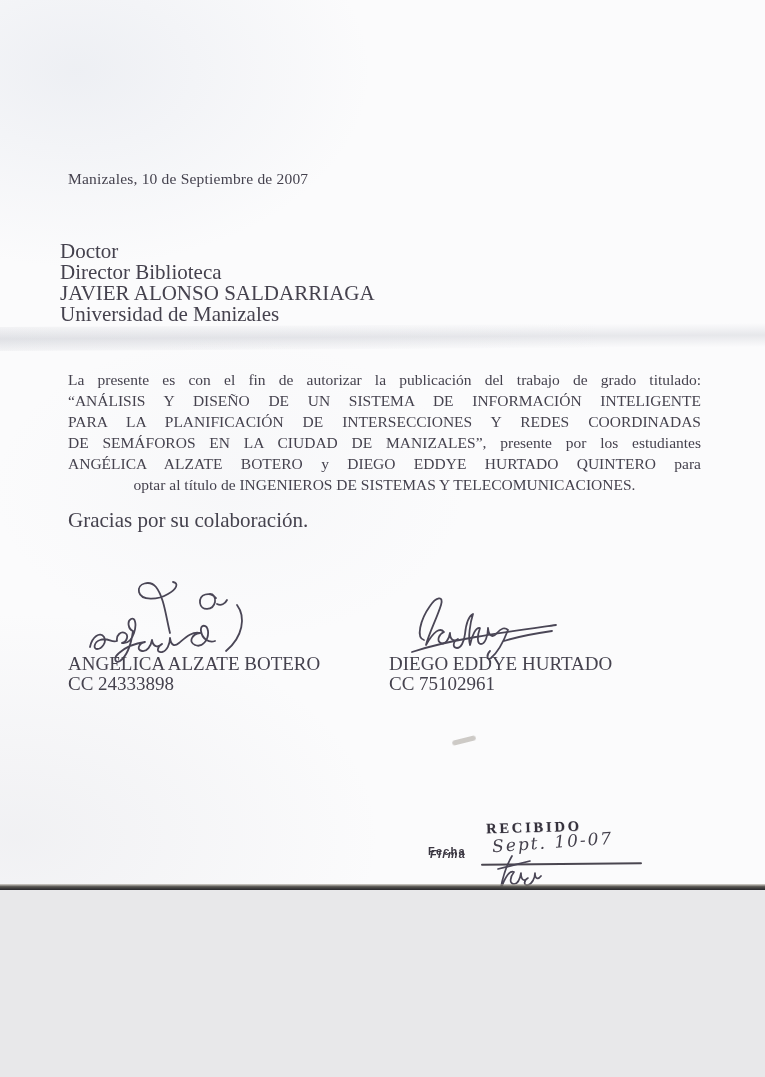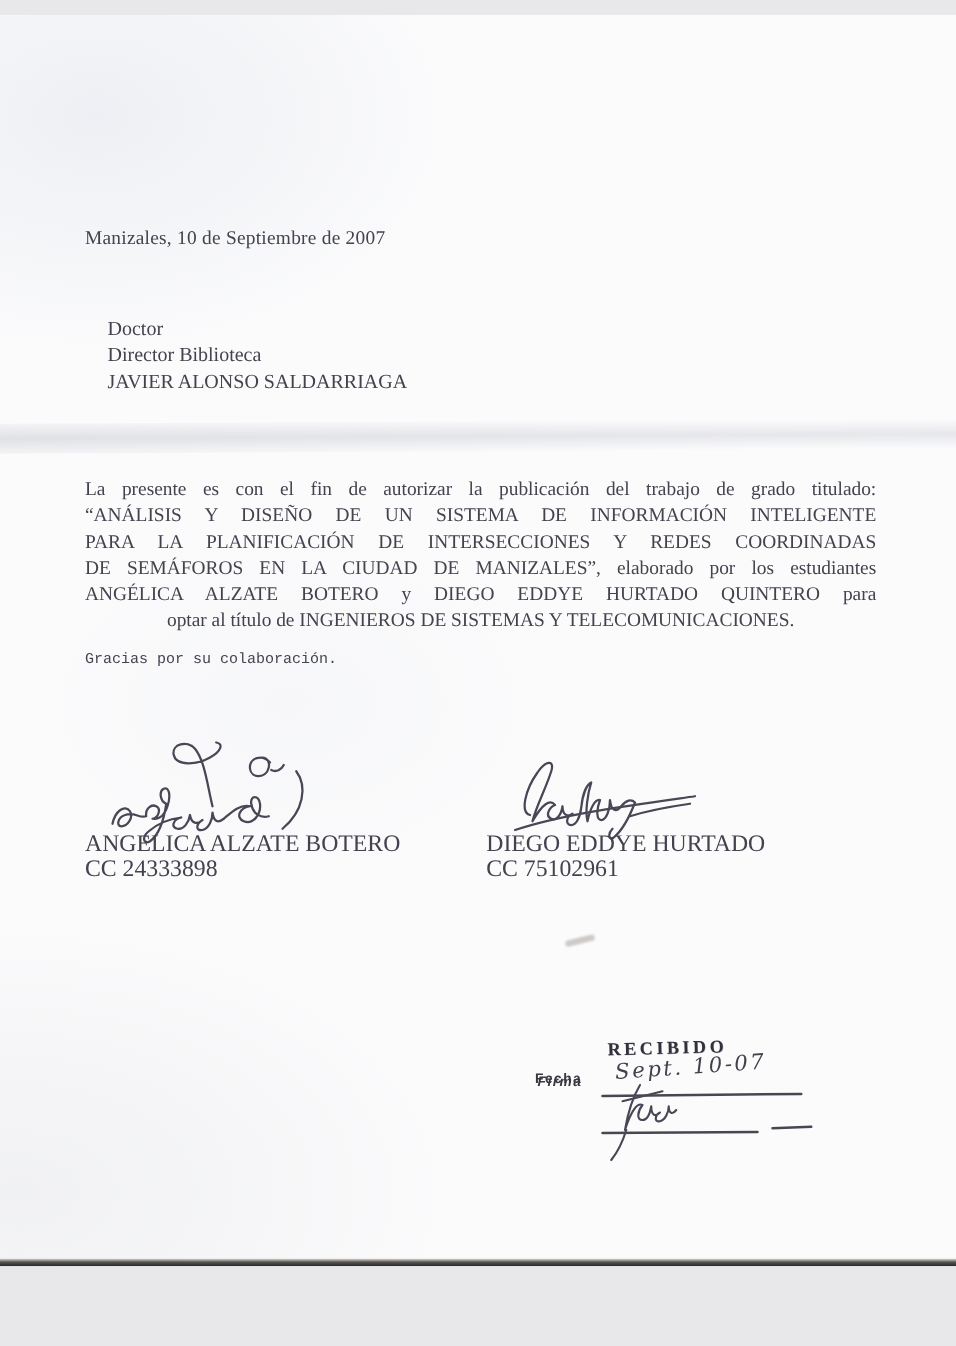--- a/index.html
+++ b/index.html
@@ -1,52 +1,52 @@
 <!DOCTYPE html>
 <html><head>
 <meta charset="utf-8">
 <style>
   html, body { margin: 0; padding: 0; background: #e8e8ea; }
   .page {
     position: relative;
     width: 765px;
-    height: 1001px;
-    margin: 12px auto;
+    height: 890px;
+    margin: 0 auto;
     overflow: hidden;
     font-family: "Liberation Serif", serif;
     color: #45424e;
     background:
       radial-gradient(420px 280px at 10% 8%, rgba(190,198,214,0.22), transparent 70%),
       radial-gradient(520px 320px at 2% 94%, rgba(186,188,198,0.16), transparent 70%),
       radial-gradient(340px 220px at 30% 55%, rgba(198,202,214,0.08), transparent 70%),
       #fbfbfc;
   }
   .abs { position: absolute; }
 
   .date-line { left: 68px; top: 170px; font-size: 15.5px; letter-spacing: 0.2px; }
 
-  .address { left: 86px; top: 241px; font-size: 16px; line-height: 21px; }
+  .address { left: 60px; top: 241px; font-size: 21px; line-height: 21px; }
 
   .crease {
     left: 0; top: 325px; width: 765px; height: 24px;
     background:
       linear-gradient(to bottom, rgba(0,0,0,0), rgba(148,152,166,0.20) 50%, rgba(0,0,0,0)),
       linear-gradient(to right, rgba(148,152,166,0.08), rgba(0,0,0,0) 80%);
     transform: rotate(-0.3deg);
   }
   .crease2 {
     left: 0; top: 1000px; width: 765px; height: 12px;
     background: linear-gradient(to bottom, rgba(0,0,0,0), rgba(160,162,174,0.10) 50%, rgba(0,0,0,0));
   }
 
   .body-par { left: 68px; top: 369px; width: 633px; font-size: 15.5px; line-height: 21px; font-family: Liberation Serif, serif; }
   .body-par .jline { text-align: justify; text-align-last: justify; white-space: normal; }
   .body-par .lastline { text-align: center; }
 
-  .closing { left: 68px; top: 508px; font-size: 12px; font-family: Liberation Mono, monospace; }
+  .closing { left: 68px; top: 508px; font-size: 21px; }
 
   .sig-svg { stroke: #4a4656; fill: none; stroke-linecap: round; stroke-linejoin: round; }
 
   .sig-left  { left: 82px;  top: 575px; }
   .sig-right { left: 406px; top: 588px; }
 
   .signatory { top: 654px; font-size: 19px; line-height: 20px; }
   .signatory.s0 { left: 68px; }
   .signatory.s1 { left: 389px; font-family: Liberation Serif, serif; }
 
@@ -102,30 +102,31 @@
 <body>
 
 <div class="page">
 
   <div class="abs date-line">Manizales, 10 de Septiembre de 2007</div>
 
   <div class="abs address">
     <div>Doctor</div>
     <div>Director Biblioteca</div>
     <div>JAVIER ALONSO SALDARRIAGA</div>
+    <div>Universidad de Manizales</div>
   </div>
 
   <div class="abs crease"></div>
   <div class="abs crease2"></div>
 
   <div class="abs body-par">
     <div class="jline">La presente es con el fin de autorizar la publicación del trabajo de grado titulado:</div>
     <div class="jline">“ANÁLISIS Y DISEÑO DE UN SISTEMA DE INFORMACIÓN INTELIGENTE</div>
     <div class="jline">PARA LA PLANIFICACIÓN DE INTERSECCIONES Y REDES COORDINADAS</div>
-    <div class="jline">DE SEMÁFOROS EN LA CIUDAD DE MANIZALES”, elaborado por los estudiantes</div>
+    <div class="jline">DE SEMÁFOROS EN LA CIUDAD DE MANIZALES”, presente por los estudiantes</div>
     <div class="jline">ANGÉLICA ALZATE BOTERO y DIEGO EDDYE HURTADO QUINTERO para</div>
     <div class="lastline">optar al título de INGENIEROS DE SISTEMAS Y TELECOMUNICACIONES.</div>
   </div>
 
   <div class="abs closing">Gracias por su colaboración.</div>
 
   <svg class="abs sig-left sig-svg" width="180" height="88" viewBox="0 0 180 88" stroke-width="1.8">
     <path d="M 88 58 C 84 42 82 22 74 12 C 68 5 55 8 57 17 C 59 26 76 25 86 19 C 95 14 97 8 91 7"></path>
     <path d="M 134 23 C 128 16 117 19 118 28 C 119 36 131 36 133 27 C 134 22 131 19 128 19 M 135 29 C 139 31 143 29 145 25"></path>
     <path d="M 8 72 c 2 -10 10 -16 14 -10 c 3 5 -2 12 -7 12 c -4 0 -3 -7 3 -9 c 8 -3 11 3 17 1 c -1 -6 4 -10 8 -8 c 4 2 2 9 -3 10 c 7 1 10 -4 12 -10 c 3 -9 1 -16 -3 -14 c -4 2 -3 10 2 12 c -2 14 -6 25 -13 30 c -5 3 -7 -3 -1 -8 c 8 -7 18 -10 26 -11 c -6 1 -9 8 -3 9 c 5 1 9 -5 10 -11 c 1 7 6 8 10 4 c -5 3 -6 9 0 8 c 5 -1 8 -8 8 -14 c 1 7 4 9 9 5 c 6 -5 13 -12 21 -10 c -8 1 -12 9 -5 12 c 7 3 14 -5 13 -14 c -1 -7 -8 -7 -7 0 c 1 8 8 12 14 10"></path>

